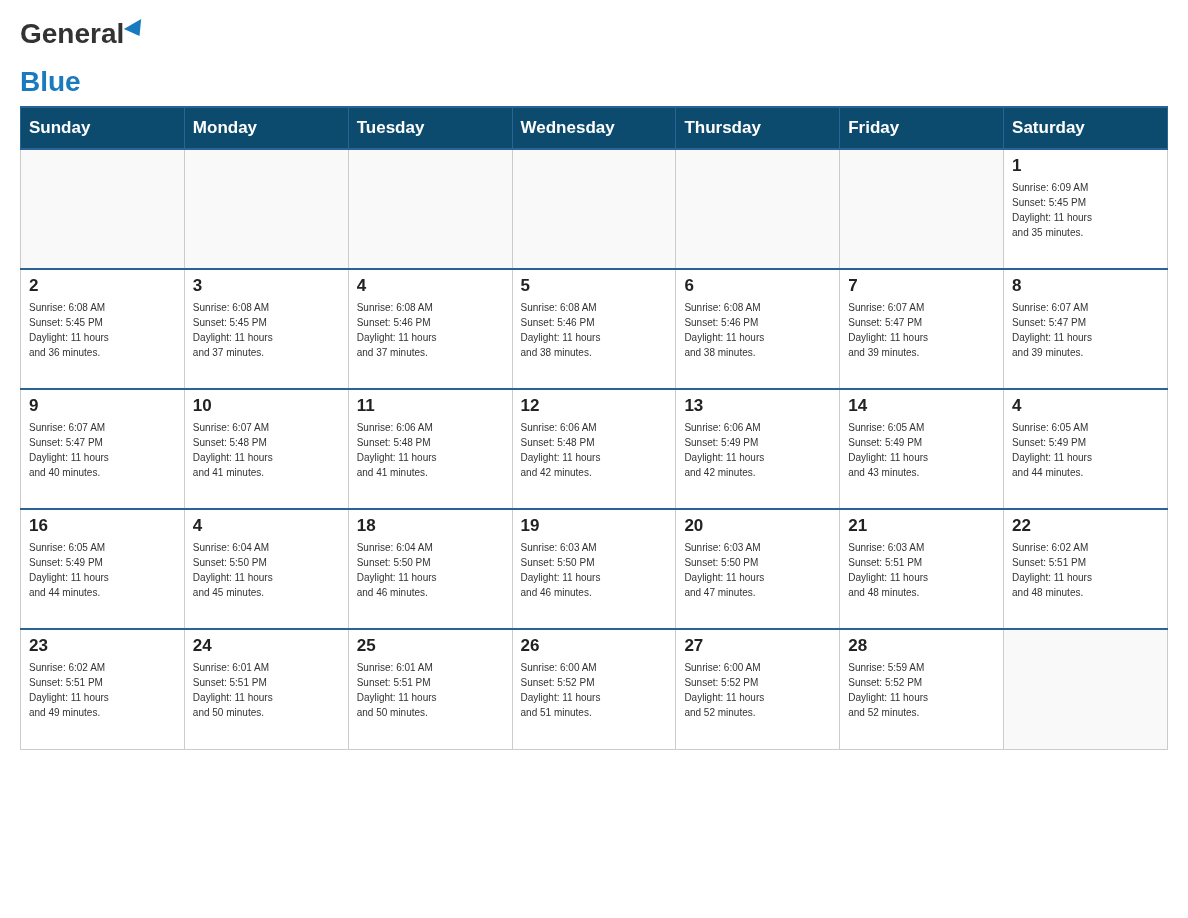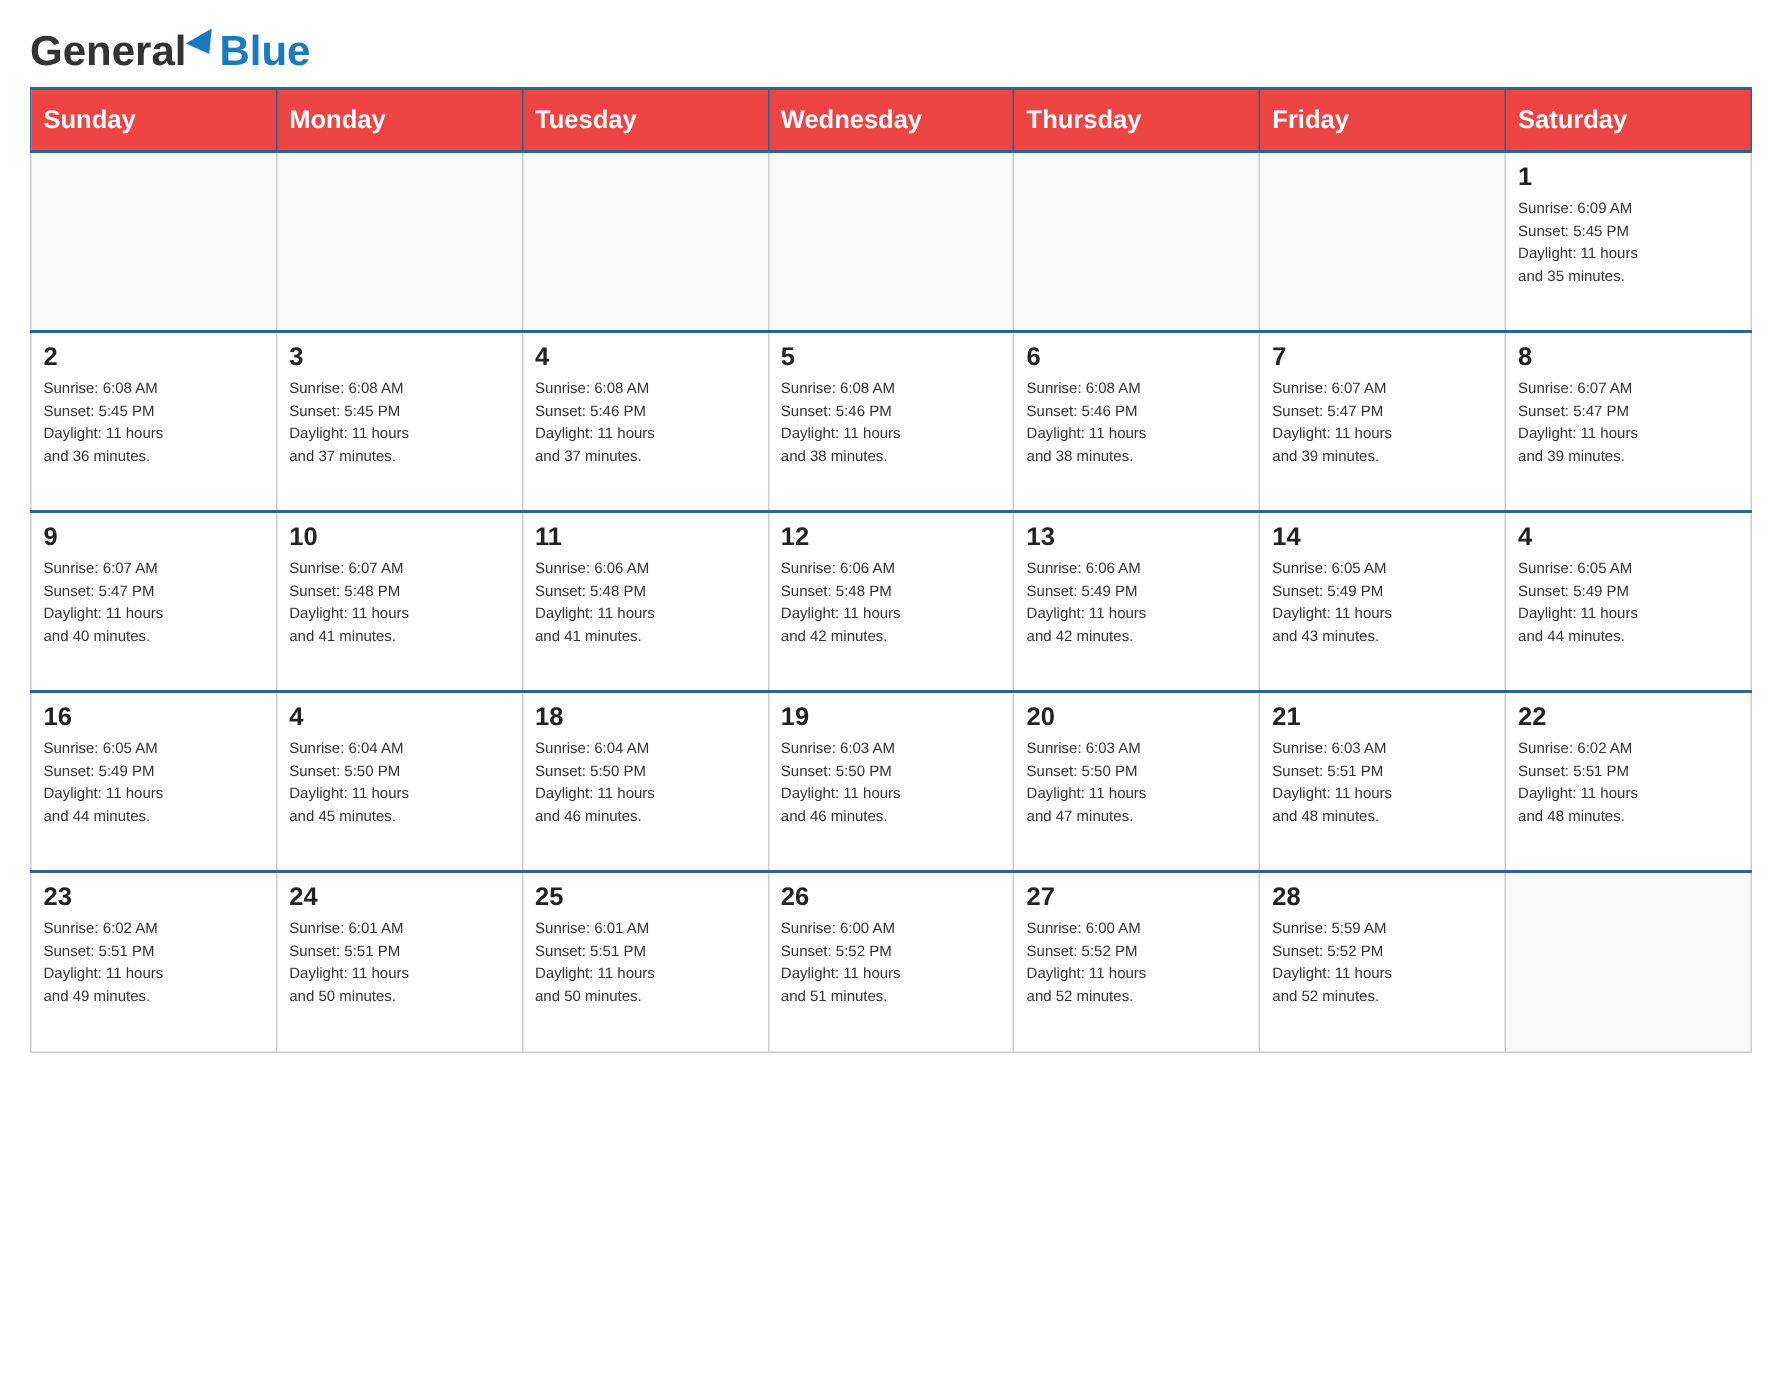--- a/index.html
+++ b/index.html
@@ -11,34 +11,35 @@
       min-height: 918px;
     }
     .header {
       display: flex;
       justify-content: space-between;
       align-items: flex-start;
       margin-bottom: 10px;
     }
     .logo {
       display: flex;
-      flex-direction: row;
+      flex-direction: column;
       align-items: flex-start;
     }
     .logo-general {
       font-size: 28px;
       font-weight: bold;
       color: #333;
       line-height: 1;
     }
     .logo-blue {
       font-size: 28px;
       font-weight: bold;
       color: #1a7abf;
       line-height: 1;
+      margin-top: 20px;
     }
     .logo-arrow {
       display: inline-block;
       width: 0;
       height: 0;
       border-left: 10px solid transparent;
       border-right: 10px solid transparent;
       border-top: 14px solid #1a7abf;
       margin-left: 2px;
       vertical-align: middle;
@@ -59,21 +60,21 @@
       font-size: 22px;
       color: #333;
       margin-top: 4px;
     }
     .calendar {
       width: 100%;
       border-collapse: collapse;
       margin-top: 10px;
     }
     .calendar th {
-      background-color: #ef4444;
+      background-color: #0c4a6e;
       color: #fff;
       font-size: 17px;
       font-weight: bold;
       padding: 10px 8px;
       border: 1px solid #2a6496;
       text-align: left;
     }
     .calendar td {
       border: 1px solid #ccc;
       vertical-align: top;

